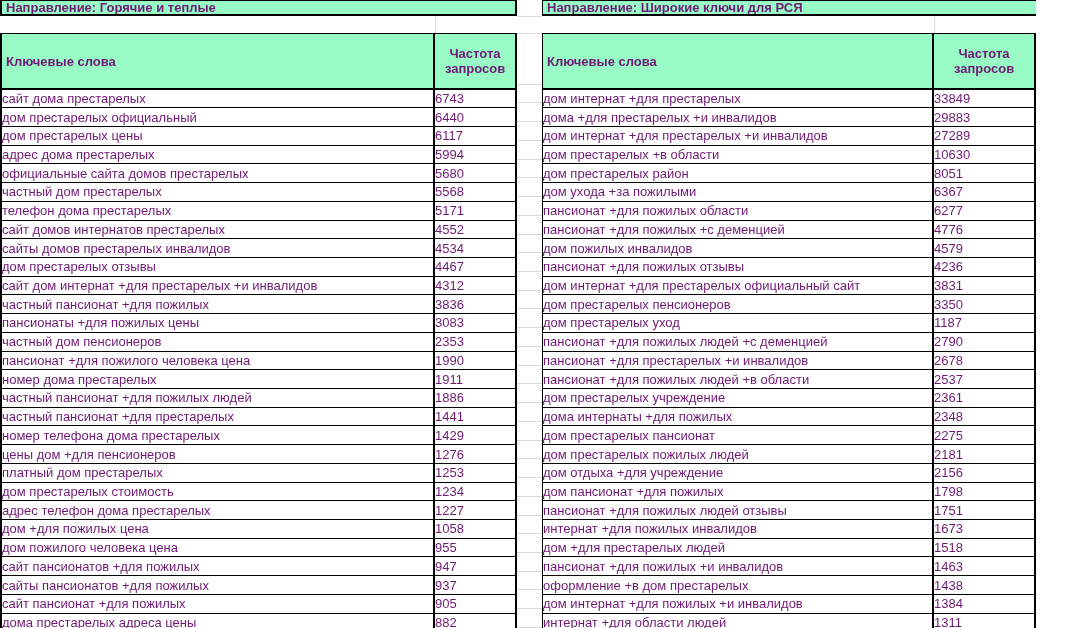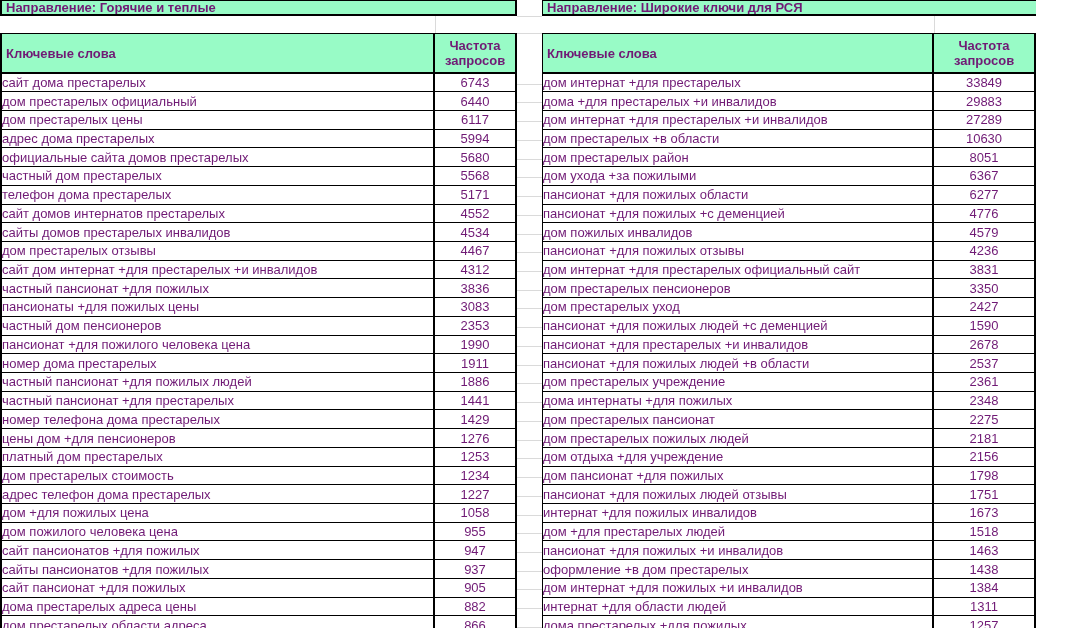--- a/index.html
+++ b/index.html
@@ -28,30 +28,30 @@
   }
   .panel-left  .blank-row::after { left:435px; }
   .panel-right .blank-row::after { left:392px; }
 
   table { width:100%; border-collapse:collapse; table-layout:fixed; }
   th, td { border:1px solid #000; overflow:hidden; white-space:nowrap; }
 
   thead tr { height:33px; }
   th { background:#98FBC6; font-weight:bold; font-size:13px; vertical-align:middle; }
   th.kw { text-align:left; padding-left:4px; }
-  th.freq { text-align:center; line-height:15px; white-space:normal; padding:4px 2px; }
+  th.freq { text-align:center; line-height:15px; white-space:normal; padding:12px 2px; }
   thead th { border-top-width:1px; border-bottom-width:2px; }
 
   .panel-left  th.freq, .panel-left  td.freq { width:82px; }
   .panel-right th.freq, .panel-right td.freq { width:102px; }
 
   tbody tr { height:18.73px; }
   td { font-size:13px; vertical-align:middle; background:#fff; }
   td.kw  { text-align:left; padding-left:0; border-left-width:2px; border-right-width:2px; }
-  td.freq{ text-align:center; border-right-width:2px; }
+  td.freq{ border-right-width:2px; }
   th.kw  { border-left-width:2px; border-right-width:2px; }
   th.freq{ border-right-width:2px; }
   .panel-right td.kw, .panel-right th.kw { border-left-width:1px; }
 
   .gap {
     position:absolute; left:517px; top:0; width:56px; height:628px; background:#fff;
   }
   .gap .vline { position:absolute; left:28px; top:0; bottom:0; width:1px; background:#dadada; }
   .gap .hline-1 { position:absolute; left:0; right:0; top:16px; height:1px; background:#dadada; }
   .gap .hline-2 { position:absolute; left:0; right:0; top:33px; height:1px; background:#dadada; }
@@ -261,25 +261,25 @@
           <tr>
             <td class="kw">дом интернат +для престарелых официальный сайт</td>
             <td class="freq">3831</td>
           </tr>
           <tr>
             <td class="kw">дом престарелых пенсионеров</td>
             <td class="freq">3350</td>
           </tr>
           <tr>
             <td class="kw">дом престарелых уход</td>
-            <td class="freq">2427</td>
+            <td class="freq">1187</td>
           </tr>
           <tr>
             <td class="kw">пансионат +для пожилых людей +с деменцией</td>
-            <td class="freq">1590</td>
+            <td class="freq">2790</td>
           </tr>
           <tr>
             <td class="kw">пансионат +для престарелых +и инвалидов</td>
             <td class="freq">2678</td>
           </tr>
           <tr>
             <td class="kw">пансионат +для пожилых людей +в области</td>
             <td class="freq">2537</td>
           </tr>
           <tr>

